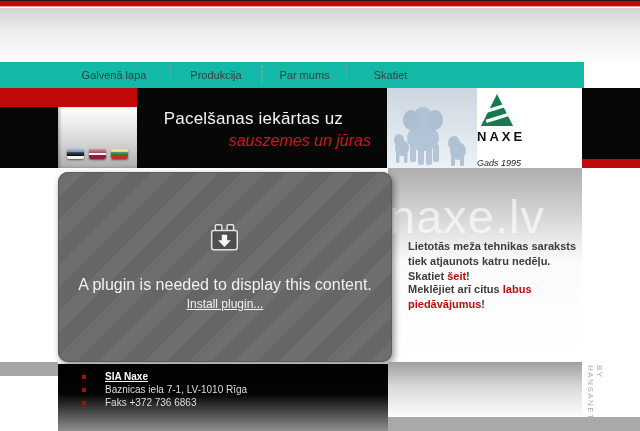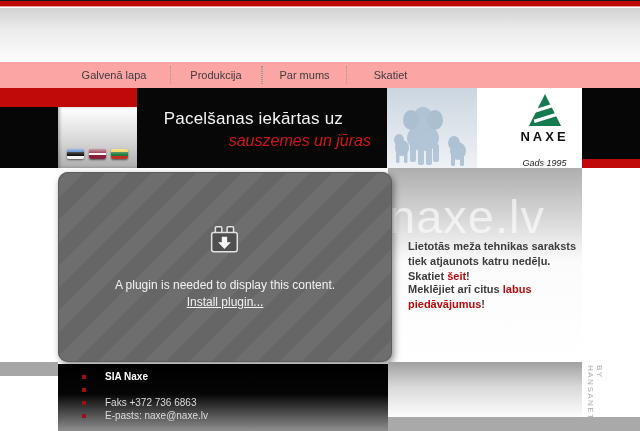--- a/index.html
+++ b/index.html
@@ -7,21 +7,21 @@
   body { font-family:"Liberation Sans", sans-serif; }
   .page { position:relative; width:640px; height:431px; overflow:hidden; background:#fff; }
   .abs { position:absolute; }
 
   
   .topline { left:0; top:0; width:640px; height:1px; background:#1a1a1a; }
   .topred  { left:0; top:1px; width:640px; height:6px; background:#c00a0a; border-bottom:1px solid #eb9b9b; }
   .topgrad { left:0; top:8px; width:640px; height:54px; background:linear-gradient(180deg,#d2d2d2 0%,#ececec 40%,#fdfdfd 100%); }
 
   
-  .nav { left:0; top:62px; width:640px; height:26px; display:flex; background:#fca5a5; }
+  .nav { left:0; top:62px; width:584px; height:26px; display:flex; background:#14b8a6; }
   .nav-spacer { width:58px; }
   .nav-tab { display:flex; align-items:center; justify-content:center; font-size:11px; color:#3c3c3c; cursor:pointer; }
   .nav-sep { width:0; border-left:1px dotted #9a9a9a; height:18px; align-self:center; }
   .w1{width:112px}.w2{width:90px}.w3{width:170px}.w4{width:83px}.w5{width:87px}
 
   
   .banner { left:0; top:88px; width:640px; height:80px;border-radius:19px; }
   .b-red-left { left:0; top:0; width:137px; height:19px; background:#c00a0a; }
   .b-black-left { left:0; top:19px; width:58px; height:61px; background:#060606; }
   .flags-box { left:58px; top:19px; width:79px; height:61px;
@@ -30,52 +30,52 @@
     box-shadow:inset 2px 0 3px rgba(0,0,0,.25); }
   .flag { width:17px; height:10px; border-radius:2px; box-shadow:0 1px 2px rgba(0,0,0,.55); position:relative; overflow:hidden; cursor:pointer; }
   .flag::after { content:""; position:absolute; inset:0; background:linear-gradient(180deg,rgba(255,255,255,.55),rgba(255,255,255,0) 60%); }
   .flag-ee { background:linear-gradient(180deg,#2f6fc4 0 34%,#141414 34% 67%,#f2f2f2 67%); }
   .flag-lv { background:linear-gradient(180deg,#8d1f3d 0 38%,#f5f5f5 38% 62%,#8d1f3d 62%); }
   .flag-lt { background:linear-gradient(180deg,#f0c420 0 34%,#1e7a3c 34% 67%,#bf3026 67%); }
   .b-main { left:137px; top:0; width:250px; height:80px; background:#070707; }
   .b-title { position:absolute; right:44px; top:21px; color:#f4f4f4; font-size:17px; letter-spacing:.2px; white-space:nowrap; }
   .b-subtitle { position:absolute; right:16px; top:44px; color:#cf1717; font-size:16px; font-style:italic; white-space:nowrap; }
   .b-eleph { left:387px; top:0; width:90px; height:80px; }
-  .b-logo { left:477px; top:0; width:105px; height:80px; background:#fff; display:flex; flex-direction:column; align-items:center; justify-content:center; padding-top:4px;padding-left:30px; }
+  .b-logo { left:477px; top:0; width:105px; height:80px; background:#fff; display:flex; flex-direction:column; align-items:flex-start; justify-content:center; padding-top:4px; }
   .logo-name { font-size:13px; font-weight:bold; letter-spacing:3px; color:#111; margin-top:1px; }
   .logo-tagline { font-size:9px; font-style:italic; color:#222; margin-top:14px; }
   .b-black-right { left:582px; top:0; width:58px; height:71px; background:#060606; }
   .b-red-right { left:582px; top:71px; width:58px; height:9px; background:#c00a0a; }
 
   
   .main { left:0; top:168px; width:640px; height:194px; background:#fff; }
   .right-col { position:absolute; left:388px; top:0; width:194px; height:194px;
     background:linear-gradient(180deg,#aeaeae 0%,#dedede 30%,#fbfbfb 48%,#ffffff 100%); }
   .watermark { position:absolute; left:1px; top:-3px; font-size:47px; color:rgba(255,255,255,.62); letter-spacing:1px; white-space:nowrap;margin-top:24px; }
   .promo { position:absolute; left:20px; width:174px; font-size:11px; font-weight:bold; color:#3d3d3d; line-height:15px; }
   .promo-1 { top:71px; }
   .promo-2 { top:114px; }
   .hl { color:#c00a0a; cursor:pointer; }
 
   .plugin-box { position:absolute; left:58px; top:4px; width:334px; height:190px; border-radius:10px;
     background:repeating-linear-gradient(-45deg,#6e6e6e 0 16px,#666666 16px 32px);
     box-shadow:2px 3px 7px rgba(0,0,0,.45), inset 0 0 0 1px #5c5c5c;
     display:flex; flex-direction:column; align-items:center; justify-content:center; color:#f2f2f2; }
-  .plugin-msg { font-size:12px; margin-top:23px; }
+  .plugin-msg { font-size:16px; margin-top:23px; }
   .plugin-link { font-size:12px; margin-top:3px; text-decoration:underline; cursor:pointer; }
 
   
   .bottom { left:0; top:362px; width:640px; height:69px; }
   .left-gray { left:0; top:0; width:58px; height:14px; background:#a6a6a6; }
   .contacts { left:58px; top:2px; width:330px; height:67px; padding-top:6px;
     background:linear-gradient(180deg,#000000 0%,#050505 45%,#8f8f8f 100%); }
   .c-row { display:flex; align-items:center; height:13px; }
   .bullet { width:4px; height:4px; background:#a50d0d; margin-left:24px; flex:none; }
   .c-text { margin-left:19px; font-size:10px; color:#dcdcdc; }
-  .c-row:first-child .c-text { font-weight:bold; color:#fff; }
+  .c-row:first-child .c-text { font-weight:bold; color:#fff;text-decoration:underline; }
   .mid-grad { left:388px; top:0; width:194px; height:55px; background:linear-gradient(180deg,#a0a0a0 0%,#d9d9d9 45%,#fdfdfd 100%); }
   .credit { left:586px; top:3px; writing-mode:vertical-rl; font-size:8px; color:#ababab; letter-spacing:1.5px; cursor:pointer; }
   .bottom-bar { left:388px; top:55px; width:252px; height:14px; background:#a9a9a9; }
 </style>
 </head>
 <body>
 
 <div class="page">
 
   <div class="abs topline"></div>
@@ -178,27 +178,24 @@
   <div class="abs bottom">
     <div class="abs left-gray"></div>
     <div class="abs mid-grad"></div>
     <div class="abs contacts">
       <div class="c-row">
         <span class="bullet"></span>
         <span class="c-text">SIA Naxe</span>
       </div>
       <div class="c-row">
         <span class="bullet"></span>
+        <span class="c-text">Baznicas iela 7-1, LV-1010 Rīga</span>
       </div>
       <div class="c-row">
         <span class="bullet"></span>
         <span class="c-text">Faks +372 736 6863</span>
       </div>
-      <div class="c-row">
-        <span class="bullet"></span>
-        <span class="c-text">E-pasts: naxe@naxe.lv</span>
-      </div>
     </div>
     <div class="abs credit">BY HANSANET</div>
     <div class="abs bottom-bar"></div>
   </div>
 
 </div>
 
 </body></html>

